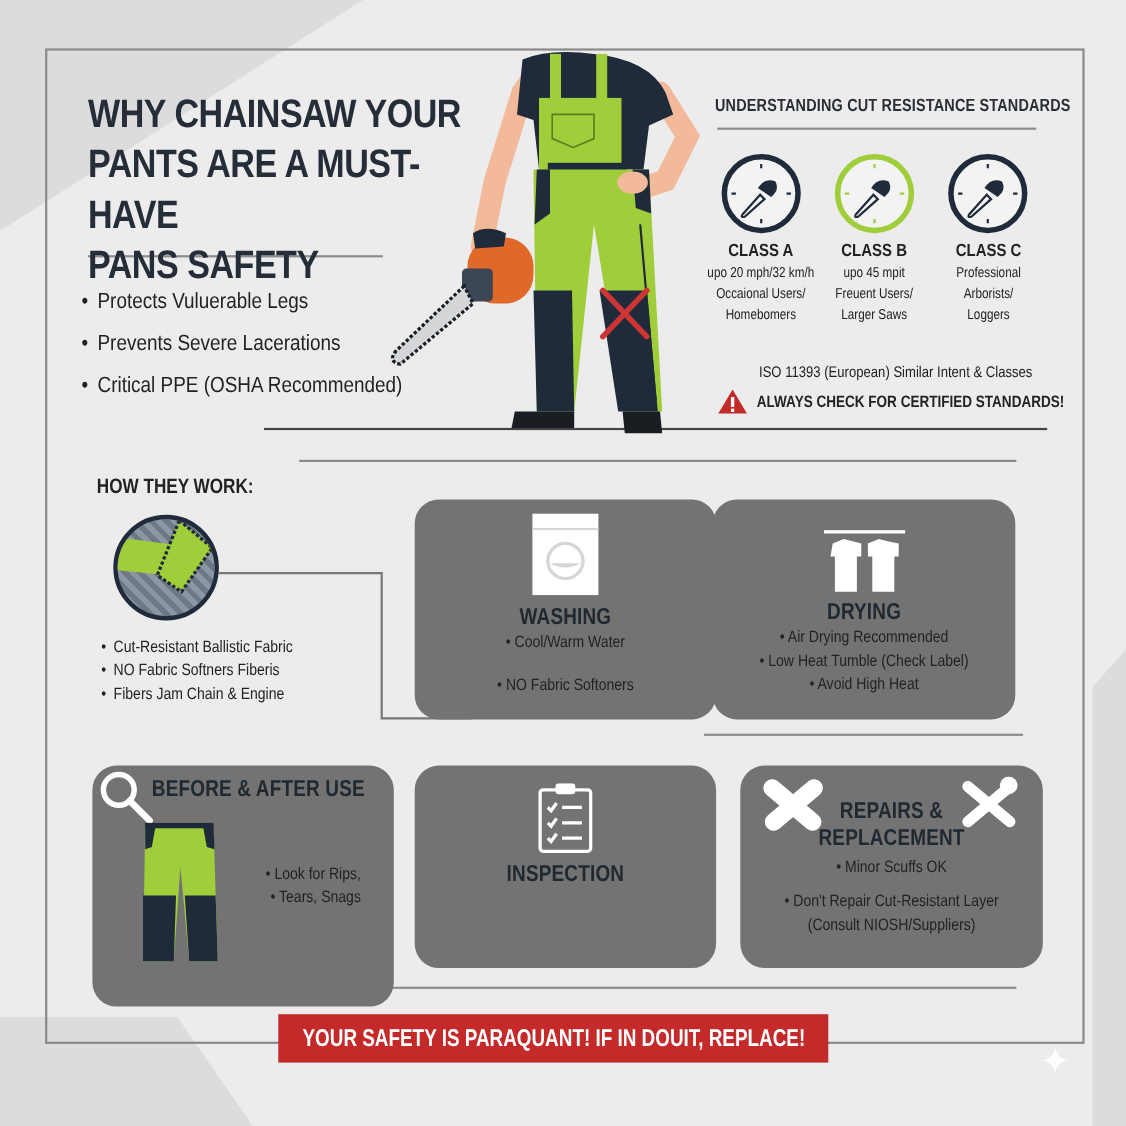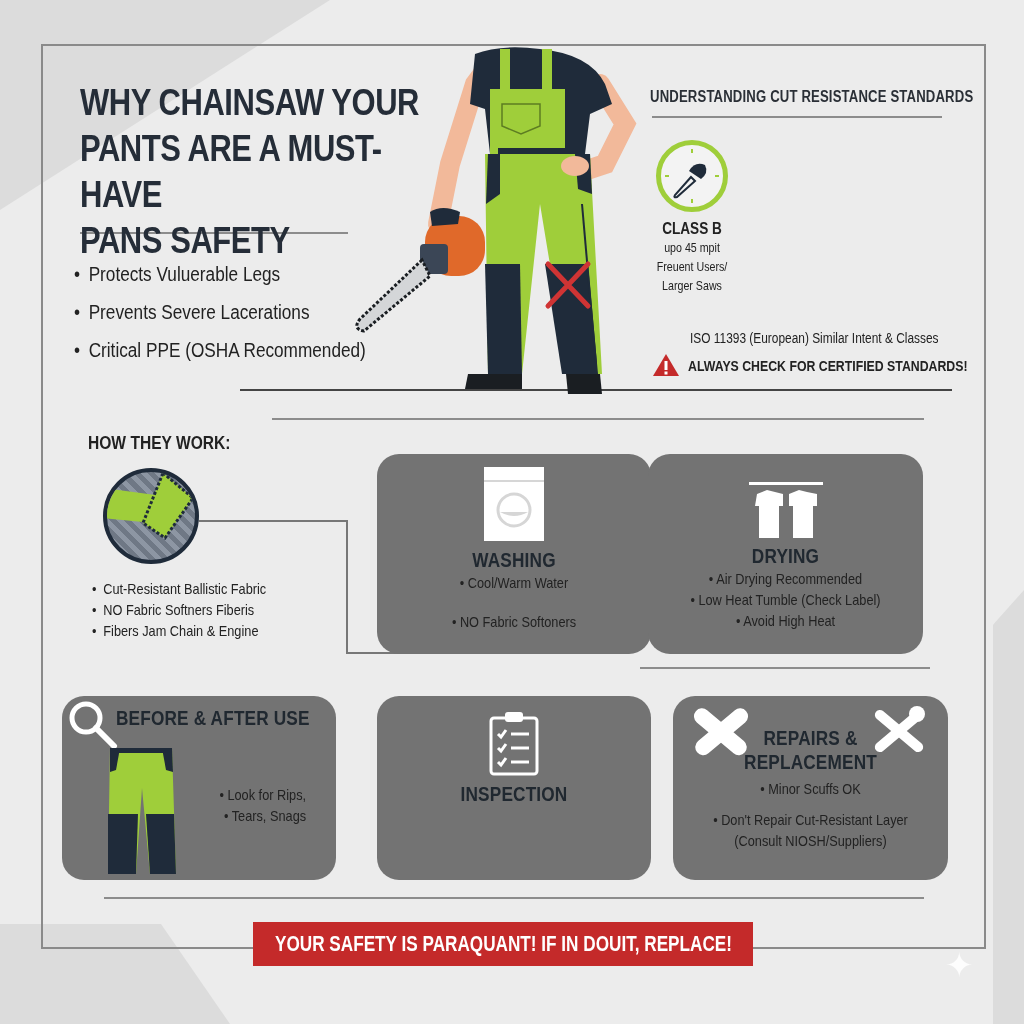--- a/index.html
+++ b/index.html
@@ -93,38 +93,74 @@
 
   <rect x="75" y="172" width="60" height="60" rx="26" fill="#e0692a"></rect>
   <path d="M80 168 Q92 160 110 168 L108 180 L82 182 Z" fill="#1f2b3a"></path>
   <rect x="70" y="200" width="28" height="30" rx="4" fill="#3b4656"></rect>
   <path d="M72 216 L10 275 Q2 285 14 287 L80 232 Z" fill="#d4d6d8" stroke="#1a1e22" stroke-width="3" stroke-dasharray="3 2"></path>
 </svg>
 
 <div class="std-title">UNDERSTANDING CUT RESISTANCE STANDARDS</div>
 
 <div class="classes">
+  <div class="cls a">
+    <div class="icon">
+      <svg width="62" height="62" viewBox="0 0 62 62" style="position:absolute;left:0;top:0">
+        <g stroke="#1f2b3a" stroke-width="2">
+            <line x1="31" y1="4" x2="31" y2="8"></line>
+            <line x1="31" y1="54" x2="31" y2="58"></line>
+            <line x1="4" y1="31" x2="8" y2="31"></line>
+            <line x1="54" y1="31" x2="58" y2="31"></line>
+          </g>
+        <path d="M28 26 Q34 16 44 20 Q48 28 40 34 Z" fill="#1f2b3a"></path>
+          <path d="M30 32 L14 50 Q12 53 16 52 L34 36 Z" fill="none" stroke="#1f2b3a" stroke-width="2"></path>
+      </svg>
+    </div>
+    <h4>CLASS A</h4>
+    <p>upo 20 mph/32 km/h</p>
+    <p>Occaional Users/</p>
+    <p>Homebomers</p>
+  </div>
   <div class="cls b">
     <div class="icon">
       <svg width="62" height="62" viewBox="0 0 62 62" style="position:absolute;left:0;top:0">
         <g stroke="#9fce3a" stroke-width="2">
             <line x1="31" y1="4" x2="31" y2="8"></line>
             <line x1="31" y1="54" x2="31" y2="58"></line>
             <line x1="4" y1="31" x2="8" y2="31"></line>
             <line x1="54" y1="31" x2="58" y2="31"></line>
           </g>
         <path d="M28 26 Q34 16 44 20 Q48 28 40 34 Z" fill="#1f2b3a"></path>
           <path d="M30 32 L14 50 Q12 53 16 52 L34 36 Z" fill="none" stroke="#1f2b3a" stroke-width="2"></path>
       </svg>
     </div>
     <h4>CLASS B</h4>
     <p>upo 45 mpit</p>
     <p>Freuent Users/</p>
     <p>Larger Saws</p>
   </div>
+  <div class="cls c">
+    <div class="icon">
+      <svg width="62" height="62" viewBox="0 0 62 62" style="position:absolute;left:0;top:0">
+        <g stroke="#1f2b3a" stroke-width="2">
+            <line x1="31" y1="4" x2="31" y2="8"></line>
+            <line x1="31" y1="54" x2="31" y2="58"></line>
+            <line x1="4" y1="31" x2="8" y2="31"></line>
+            <line x1="54" y1="31" x2="58" y2="31"></line>
+          </g>
+        <path d="M28 26 Q34 16 44 20 Q48 28 40 34 Z" fill="#1f2b3a"></path>
+          <path d="M30 32 L14 50 Q12 53 16 52 L34 36 Z" fill="none" stroke="#1f2b3a" stroke-width="2"></path>
+      </svg>
+    </div>
+    <h4>CLASS C</h4>
+    <p>Professional</p>
+    <p>Arborists/</p>
+    <p>Loggers</p>
+  </div>
 </div>
 
 <div class="iso">ISO 11393 (European) Similar Intent &amp; Classes</div>
 <div class="always">
   <svg width="28" height="24" viewBox="0 0 28 24">
       <path d="M14 1 L27 23 L1 23 Z" fill="#c42a2a"></path>
       <rect x="12.5" y="8" width="3" height="9" fill="#fff"></rect>
       <rect x="12.5" y="18.5" width="3" height="3" fill="#fff"></rect>
     </svg>
   <span>ALWAYS CHECK FOR CERTIFIED STANDARDS!</span>
@@ -167,21 +203,21 @@
       <path d="M40 14 L50 10 L58 12 L68 14 L68 26 L64 26 L64 58 L44 58 L44 26 L40 26 Z" fill="#fff"></path>
     </svg>
   <h3>DRYING</h3>
   <ul>
     <li>Air Drying Recommended</li>
     <li>Low Heat Tumble (Check Label)</li>
     <li>Avoid High Heat</li>
   </ul>
 </div>
 
-<div class="card" style="left:62px;top:696px;width:274px;height:184px">
+<div class="card" style="left:84px;top:696px;width:274px;height:219px">
   <svg width="50" height="50" viewBox="0 0 50 50" style="position:absolute;left:6px;top:4px">
       <circle cx="18" cy="18" r="14" fill="none" stroke="#fff" stroke-width="5"></circle>
       <line x1="28" y1="28" x2="46" y2="46" stroke="#fff" stroke-width="6" stroke-linecap="round"></line>
     </svg>
   <h3 style="position:absolute;left:54px;top:10px;white-space:nowrap;transform-origin:left top">BEFORE &amp; AFTER USE</h3>
   <svg width="70" height="126" viewBox="0 0 70 126" style="position:absolute;left:44px;top:52px">
       <path d="M4 0 L66 0 L70 126 L44 126 L36 40 L30 126 L2 126 Z" fill="#9fce3a"></path>
       <path d="M2 66 L32 66 L30 126 L2 126 Z" fill="#1f2b3a"></path>
       <path d="M40 66 L68 66 L70 126 L44 126 Z" fill="#1f2b3a"></path>
       <path d="M4 0 L14 0 L10 22 L4 24 Z" fill="#1f2b3a"></path>

